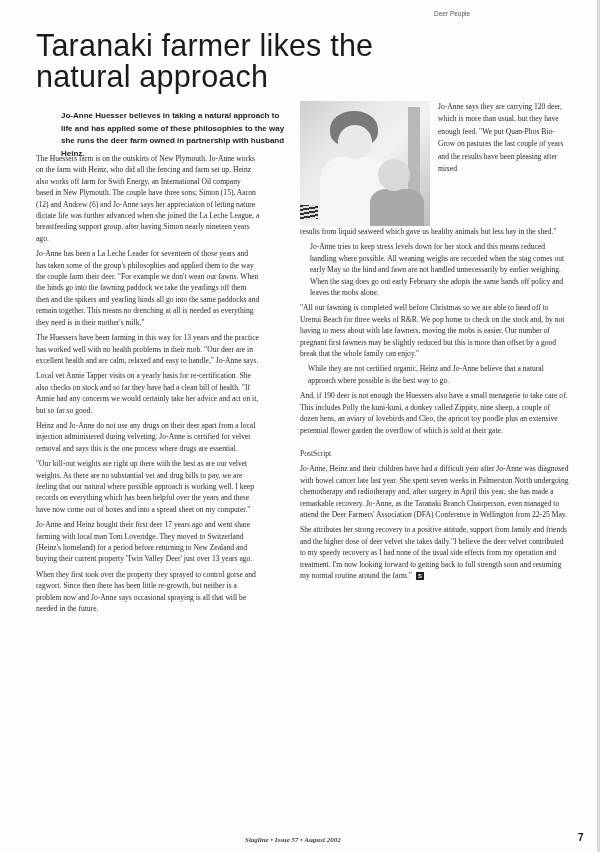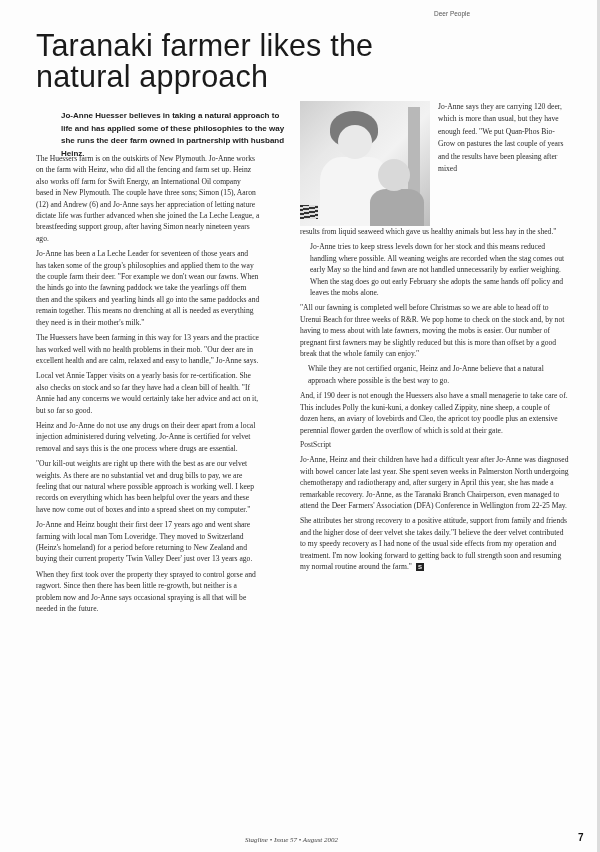--- a/index.html
+++ b/index.html
@@ -49,21 +49,21 @@
     font-size: 7.6px; line-height: 11.4px; color: #2a2a2a;
   }
   .subhead { font-family: "Liberation Serif", serif; font-size: 7.6px; color: #333; margin: 0 0 4px 0; }
   .endmark {
     display: inline-block; width: 8px; height: 8px; background: #222; color: #fff;
     font-family: "Liberation Sans", sans-serif; font-size: 6px; line-height: 8px; text-align: center;
     vertical-align: middle; margin-left: 4px; font-weight: bold;
   }
   .footer {
     position: absolute; top: 836px; left: 245px;
-    font-family: "Liberation Serif", serif; font-style: italic; font-size: 7px; color: #444;
+    font-family: "Liberation Serif", serif; font-style: italic; font-size: 7px; color: #444; font-weight: bold;
   }
   .page-num {
     position: absolute; top: 832px; left: 578px;
     font-family: "Liberation Sans", sans-serif; font-weight: bold; font-size: 10px; color: #111;
   }
 </style>
 </head>
 <body>
 
 <div class="edge"></div>
@@ -95,20 +95,20 @@
   <div class="stripes"></div>
 </div>
 
 <div class="caption-col">Jo-Anne says they are carrying 120 deer, which is more than usual, but they have enough feed. "We put Quan-Phos Bio-Grow on pastures the last couple of years and the results have been pleasing after mixed</div>
 
 <div class="wrap-text">
   <p style="margin:0 0 4px 0">results from liquid seaweed which gave us healthy animals but less hay in the shed."</p>
   <p style="margin:0 0 4px 10px">Jo-Anne tries to keep stress levels down for her stock and this means reduced handling where possible. All weaning weighs are recorded when the stag comes out early May so the hind and fawn are not handled unnecessarily by earlier weighing. When the stag does go out early February she adopts the same hands off policy and leaves the mobs alone.</p>
   <p style="margin:0 0 4px 0">"All our fawning is completed well before Christmas so we are able to head off to Urenui Beach for three weeks of R&amp;R. We pop home to check on the stock and, by not having to mess about with late fawners, moving the mobs is easier. Our number of pregnant first fawners may be slightly reduced but this is more than offset by a good break that the whole family can enjoy."</p>
   <p style="margin:0 0 4px 8px">While they are not certified organic, Heinz and Jo-Anne believe that a natural approach where possible is the best way to go.</p>
-  <p style="margin:0 0 3px 0">And, if 190 deer is not enough the Huessers also have a small menagerie to take care of. This includes Polly the kuni-kuni, a donkey called Zippity, nine sheep, a couple of dozen hens, an aviary of lovebirds and Cleo, the apricot toy poodle plus an extensive perennial flower garden the overflow of which is sold at their gate.</p>
+  <p style="margin:0 0 12px 0">And, if 190 deer is not enough the Huessers also have a small menagerie to take care of. This includes Polly the kuni-kuni, a donkey called Zippity, nine sheep, a couple of dozen hens, an aviary of lovebirds and Cleo, the apricot toy poodle plus an extensive perennial flower garden the overflow of which is sold at their gate.</p>
   <p class="subhead">PostScript</p>
   <p style="margin:0 0 4px 0">Jo-Anne, Heinz and their children have had a difficult year after Jo-Anne was diagnosed with bowel cancer late last year. She spent seven weeks in Palmerston North undergoing chemotherapy and radiotherapy and, after surgery in April this year, she has made a remarkable recovery. Jo-Anne, as the Taranaki Branch Chairperson, even managed to attend the Deer Farmers' Association (DFA) Conference in Wellington from 22-25 May.</p>
   <p style="margin:0 0 4px 0"><span>She attributes her strong recovery to a positive attitude, support from family and friends and the higher dose of deer velvet she takes daily."I believe the deer velvet contributed to my speedy recovery as I had none of the usual side effects from my operation and treatment. I'm now looking forward to getting back to full strength soon and resuming my normal routine around the farm."</span><span class="endmark">S</span></p>
 </div>
 
 <div class="footer">Stagline • Issue 57 • August 2002</div>
 <div class="page-num">7</div>
 
 </body></html>

